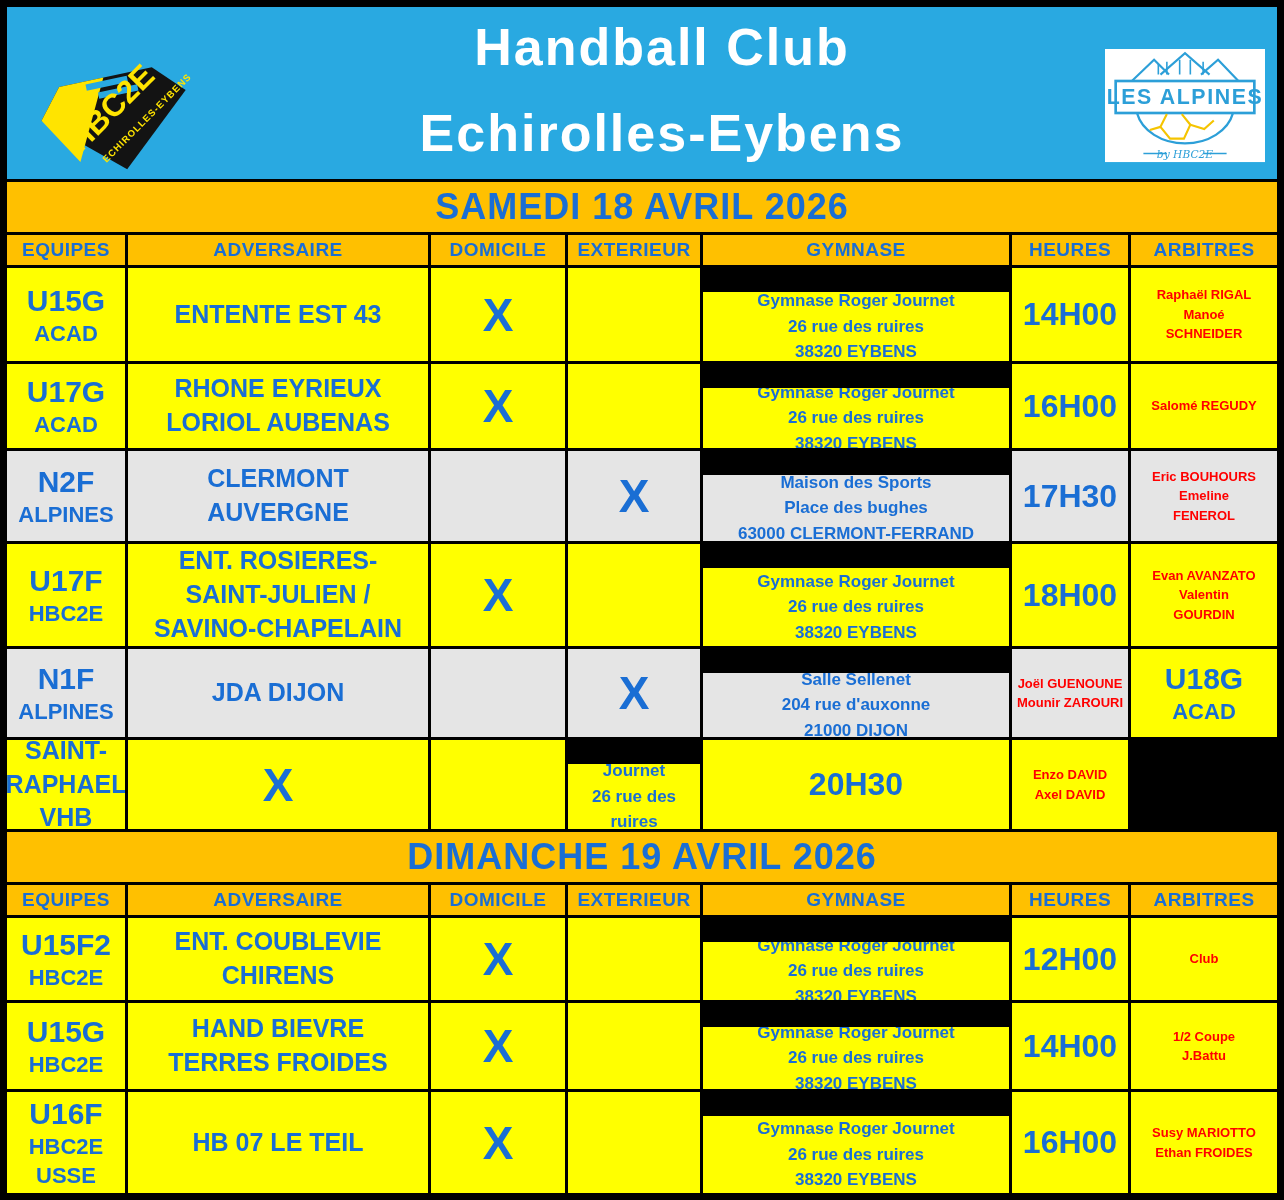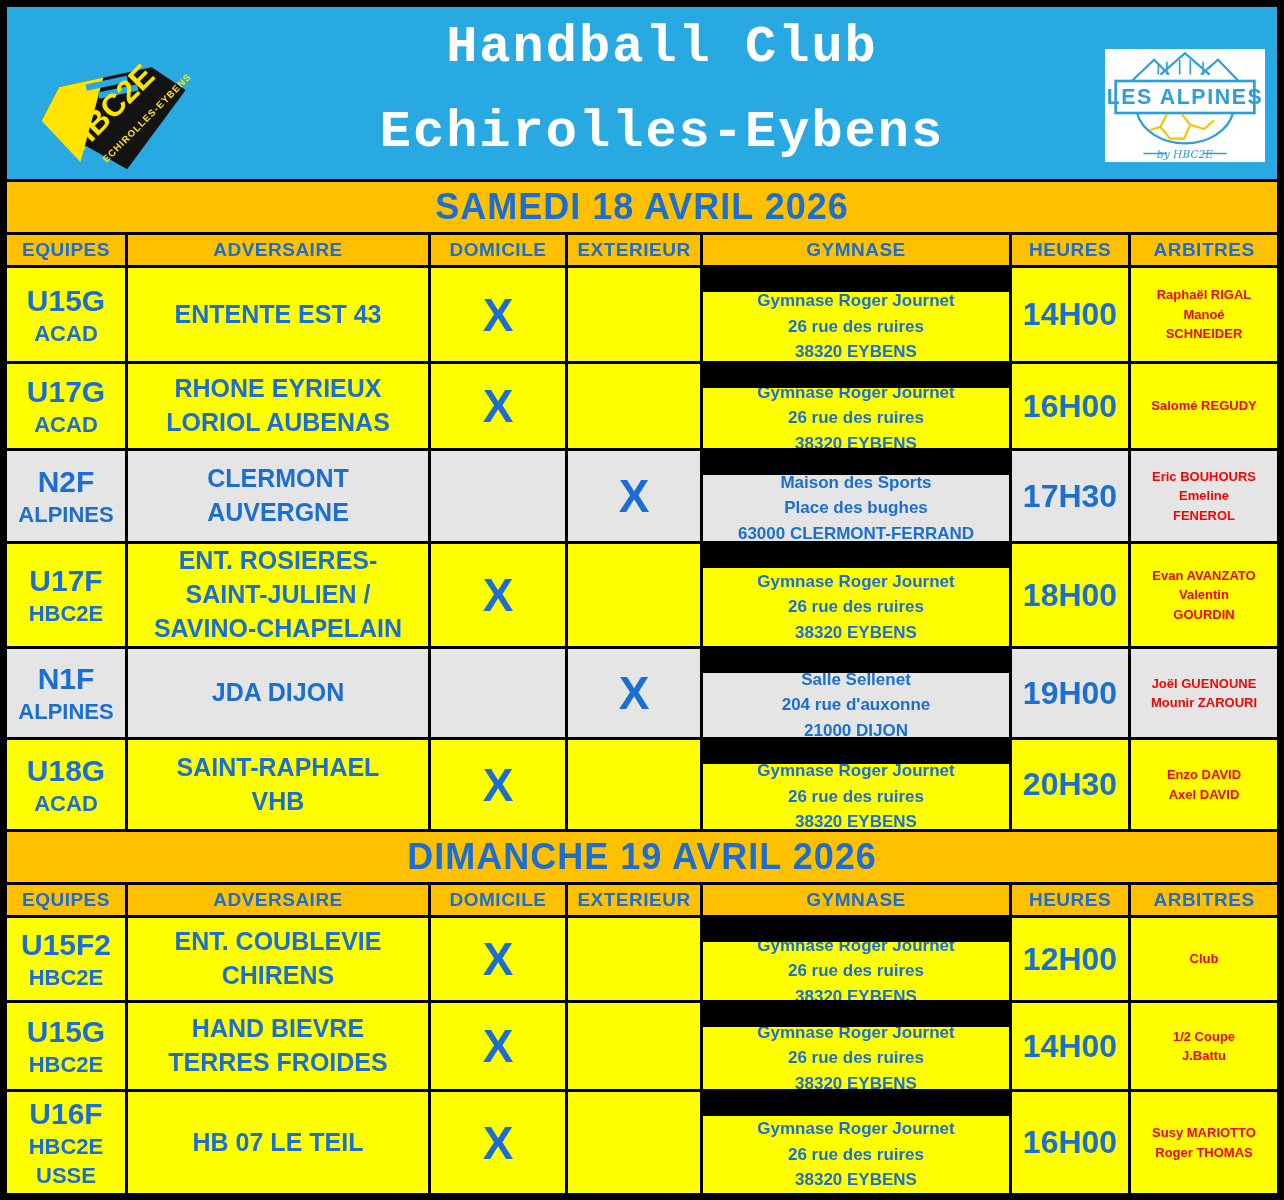--- a/index.html
+++ b/index.html
@@ -20,21 +20,21 @@
   }
   
   .hdr{
     height:172px;background:var(--hdrblue);
     display:flex;align-items:center;padding:0 12px;
   }
   .hdr-logo-left{width:200px;flex:0 0 auto;margin-top:46px;}
   .hdr-logo-right{width:160px;flex:0 0 auto;margin-top:26px;}
   .hdr-title{
     flex:1;display:flex;flex-direction:column;align-items:center;justify-content:center;
-    gap:26px;color:#fff;font-family:Liberation Mono, monospace;
+    gap:26px;color:#fff;font-family:Liberation Sans, sans-serif;
     font-weight:bold;font-size:52px;letter-spacing:2px;margin-top:-6px;
   }
   
   .schedule{
     display:grid;
     grid-template-columns:118px 300px 134px 132px 306px 116px 146px;
     grid-template-rows:50px 30px 93px 84px 90px 102px 88px 89px 50px 30px 82px 86px 101px;
     gap:3px;background:#000;padding-top:3px;
   }
   .cell{
@@ -169,21 +169,20 @@
     <div class="cell bg-w">
       <span class="team-name">N1F</span>
       <span class="team-sub">ALPINES</span>
     </div>
     <div class="cell opponent bg-w">JDA DIJON</div>
     <div class="cell mark bg-w"></div>
     <div class="cell mark bg-w">X</div>
     <div class="cell venue bg-w">Salle Sellenet
 204 rue d'auxonne
 21000 DIJON</div>
-    <div class="cell time bg-w">19H00</div>
     <div class="cell refs bg-w">Joël GUENOUNE
 Mounir ZAROURI</div>
 
     <div class="cell bg-y">
       <span class="team-name">U18G</span>
       <span class="team-sub">ACAD</span>
     </div>
     <div class="cell opponent bg-y">SAINT-RAPHAEL
 VHB</div>
     <div class="cell mark bg-y">X</div>
@@ -240,16 +239,16 @@
 USSE</span>
     </div>
     <div class="cell opponent bg-y">HB 07 LE TEIL</div>
     <div class="cell mark bg-y">X</div>
     <div class="cell mark bg-y"></div>
     <div class="cell venue bg-y">Gymnase Roger Journet
 26 rue des ruires
 38320 EYBENS</div>
     <div class="cell time bg-y">16H00</div>
     <div class="cell refs bg-y">Susy MARIOTTO
-Roger THOMAS</div>
+Ethan FROIDES</div>
 
   </div>
 </div>
 
 </body></html>

